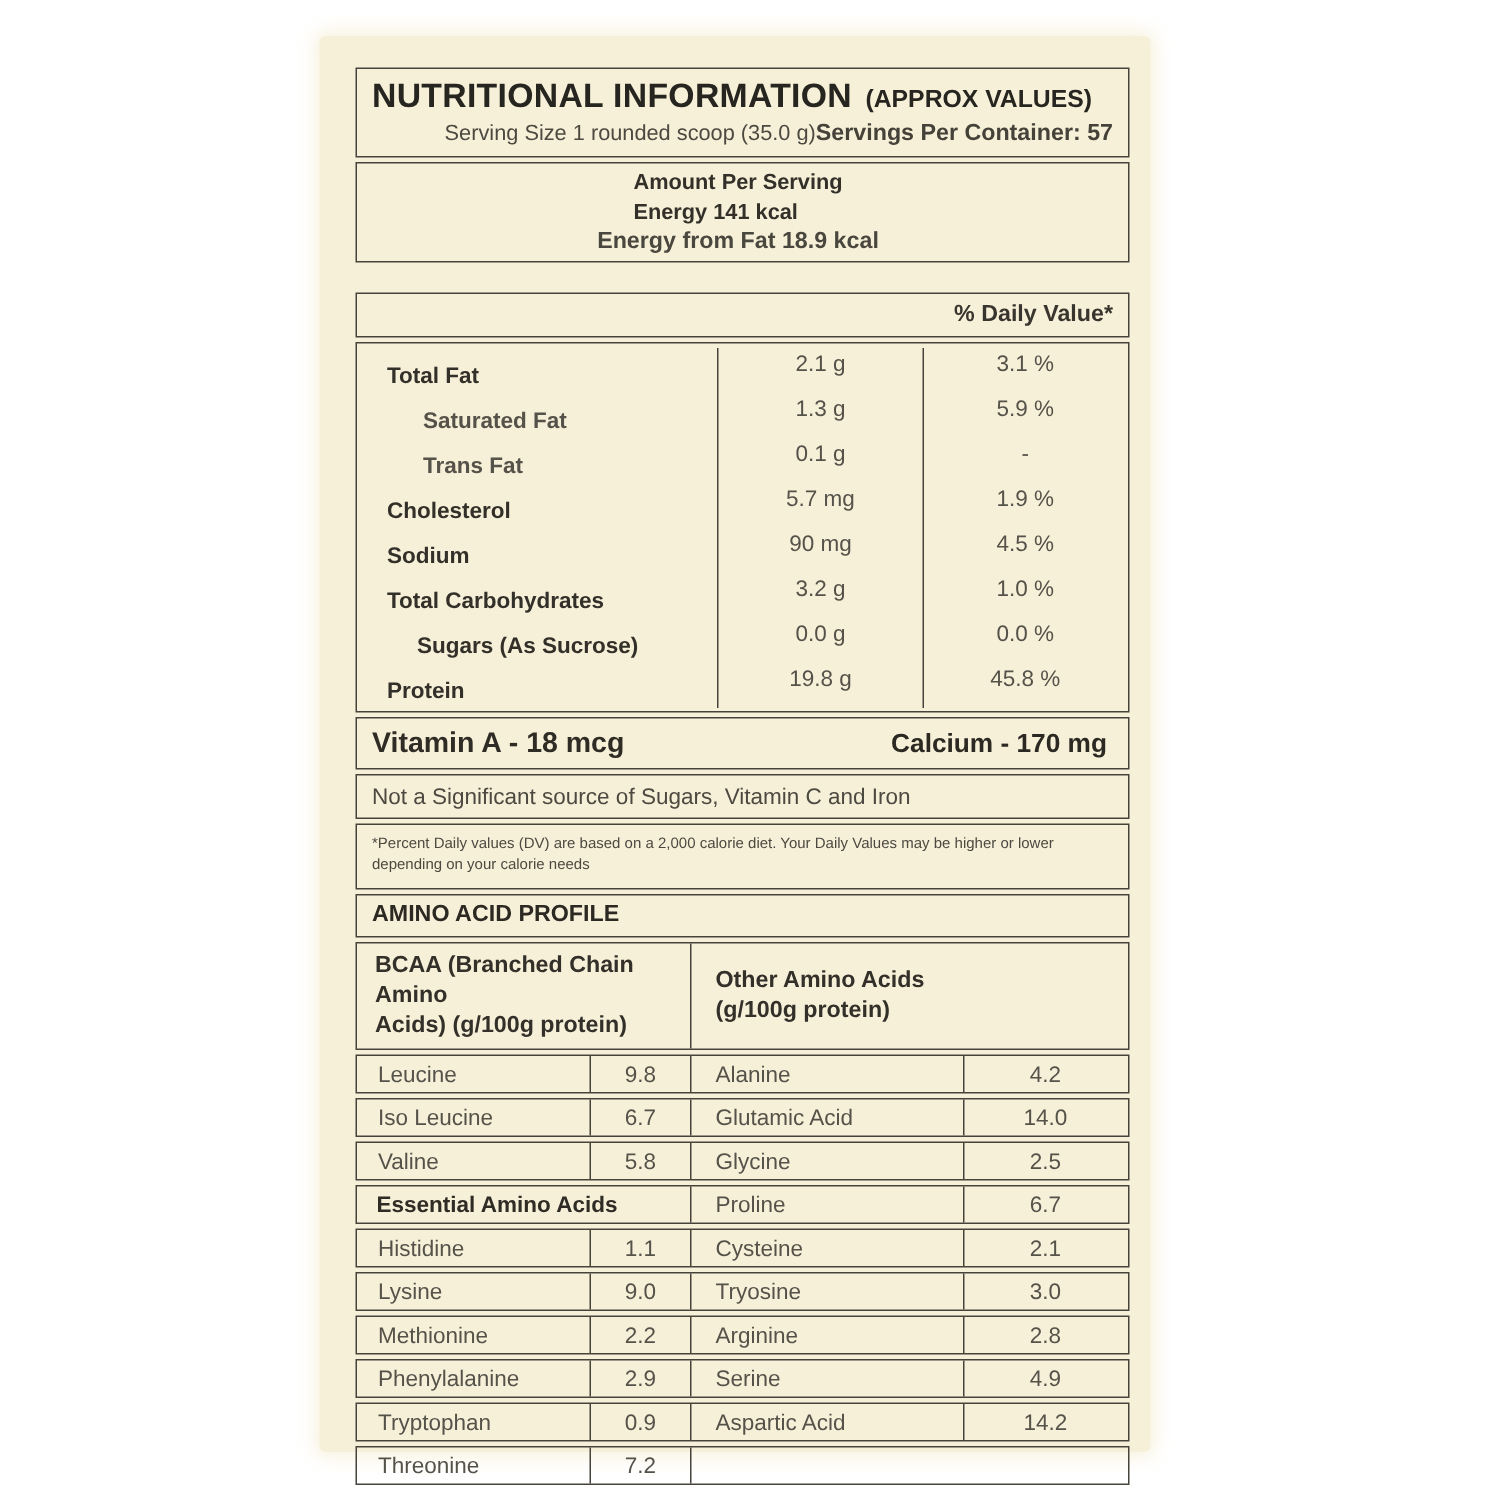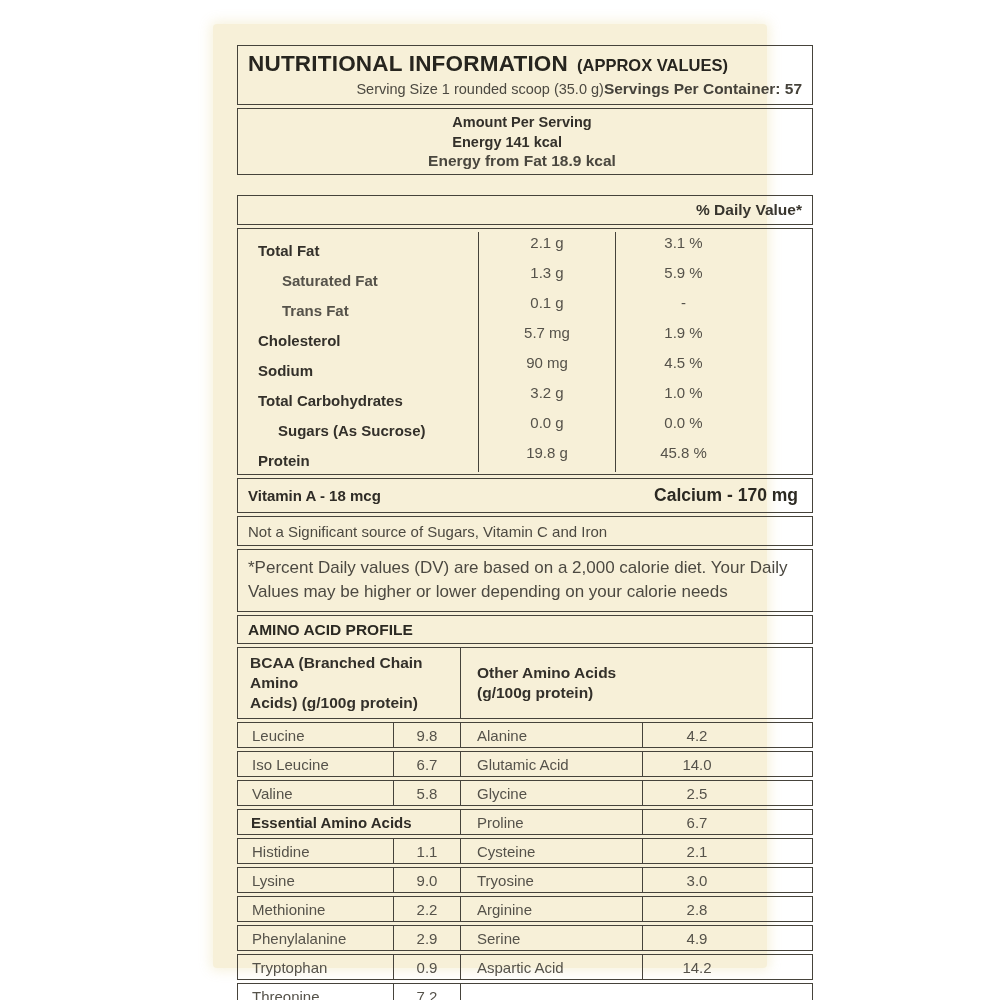--- a/index.html
+++ b/index.html
@@ -9,21 +9,21 @@
     font-family:"Liberation Sans", sans-serif;
   }
   .page { position:relative; width:1000px; height:1000px; background:#ffffff; }
   .label-bg {
     position:absolute; left:213px; top:24px; width:554px; height:944px;
     background:#f7f0d8; border-radius:4px;
     box-shadow:0 0 12px 3px rgba(246,240,216,0.85);
   }
   .stack { position:absolute; left:237px; top:45px; width:516px; }
   .box {
-    box-sizing:border-box; width:576px;
+    box-sizing:border-box; width:516px;
     border:1.6px solid #46433b; margin-bottom:3px;
   }
   
   .head-box { padding:5px 10px 6px; }
   .title-line { display:flex; align-items:baseline; gap:9px; white-space:nowrap; }
   .title { font-size:22.5px; font-weight:bold; color:#27251f; letter-spacing:0.2px; }
   .title-suffix { font-size:16.5px; font-weight:bold; color:#27251f; }
   .serving-line { display:flex; justify-content:flex-end; align-items:baseline; margin-top:3px; }
   .serving-size { font-size:14.5px; color:#4c4941; }
   .servings-per { font-size:15.5px; font-weight:bold; color:#45423a; }
@@ -40,25 +40,25 @@
   .nname.light { color:#55524a; }
   .nname.indent { padding-left:44px; }
   .nname.indent2 { padding-left:40px; }
   .nval, .ndv {
     display:flex; align-items:center; justify-content:center;
     border-left:1.5px solid #46433b; font-size:15px; color:#55524a;
     padding-bottom:9px; box-sizing:border-box;
   }
   
   .vit-box { min-height:35px; display:flex; justify-content:space-between; align-items:center; padding:0 14px 0 10px; }
-  .vit-a { font-size:15px; font-weight:bold; color:#2f2c26; }
+  .vit-a { font-size:19px; font-weight:bold; color:#2f2c26; }
   .calcium { font-size:17.5px; font-weight:bold; color:#2b2922; }
   
   .note-box { min-height:30px; display:flex; align-items:center; padding:2px 10px; font-size:15px; color:#4c4941; }
-  .footnote-box { padding:6px 12px 8px 10px; font-size:17px; color:#4c4941; line-height:1.38; }
+  .footnote-box { padding:6px 12px 8px 10px; font-size:10px; color:#4c4941; line-height:1.38; }
   
   .amino-title-box { min-height:29px; display:flex; align-items:center; padding:0 10px; font-size:15.5px; font-weight:bold; color:#2b2922; }
   .amino-header-box { display:grid; grid-template-columns:222px 291px; min-height:56px; }
   .ah-cell { display:flex; flex-direction:column; justify-content:center; padding:5px 0 5px 12px; font-size:15.5px; font-weight:bold; color:#33302a; line-height:1.3; box-sizing:border-box; }
   .ah-cell.right { border-left:1.5px solid #46433b; padding-left:16px; }
   .arow { display:grid; grid-template-columns:155px 67px 182px 109px; height:26px; }
   .a-name { display:flex; align-items:center; padding-left:14px; font-size:15px; color:#55524a; box-sizing:border-box; }
   .a-name.rgt { border-left:1.5px solid #46433b; padding-left:16px; }
   .a-val { display:flex; align-items:center; justify-content:center; border-left:1.5px solid #46433b; font-size:15px; color:#55524a; box-sizing:border-box; }
   .essential { grid-column:1/3; display:flex; align-items:center; padding-left:13px; font-size:15px; font-weight:bold; color:#2f2c26; box-sizing:border-box; }

